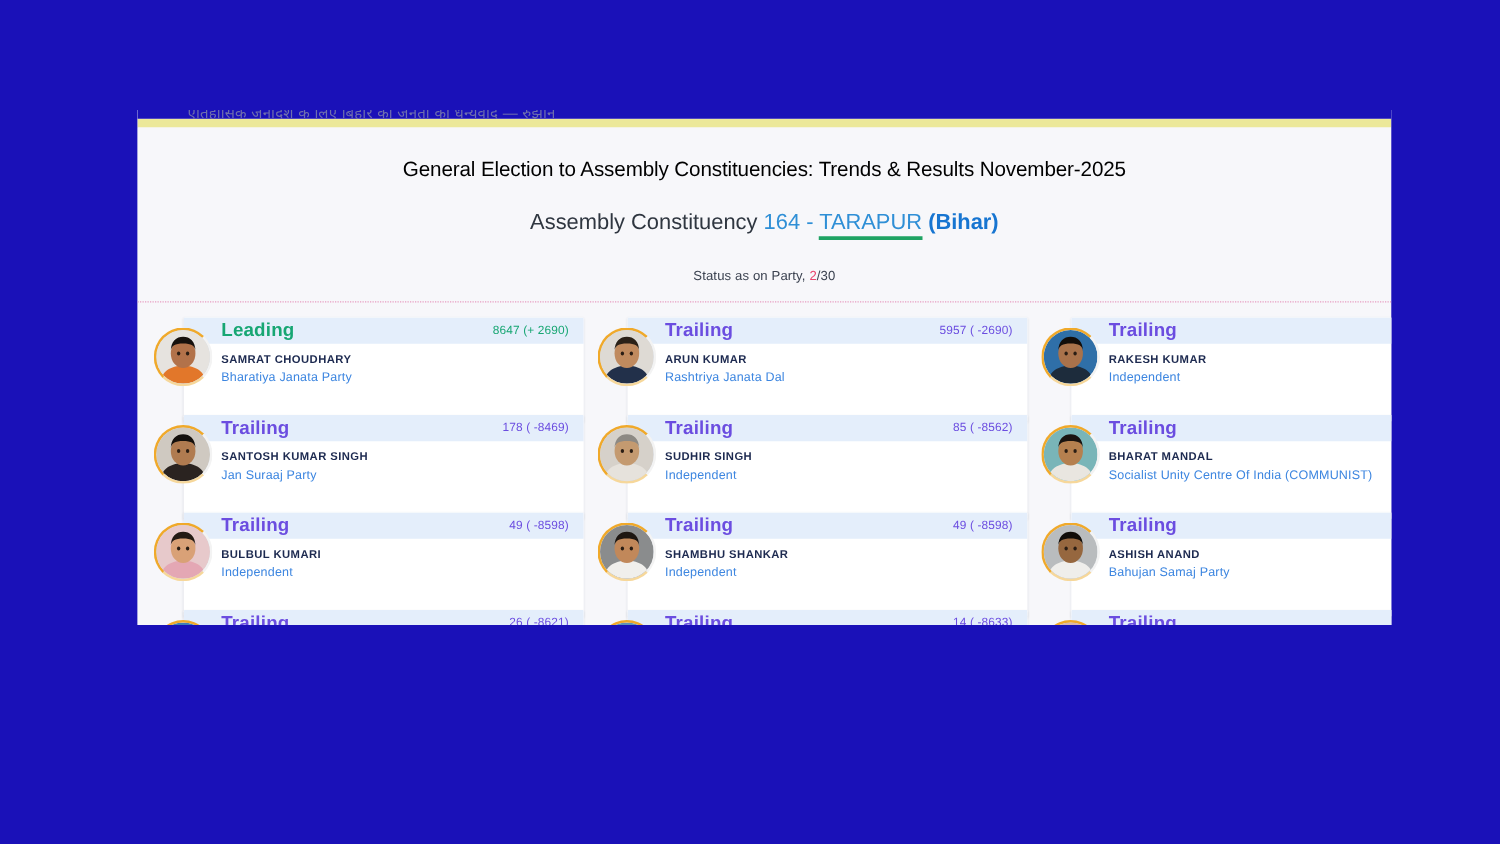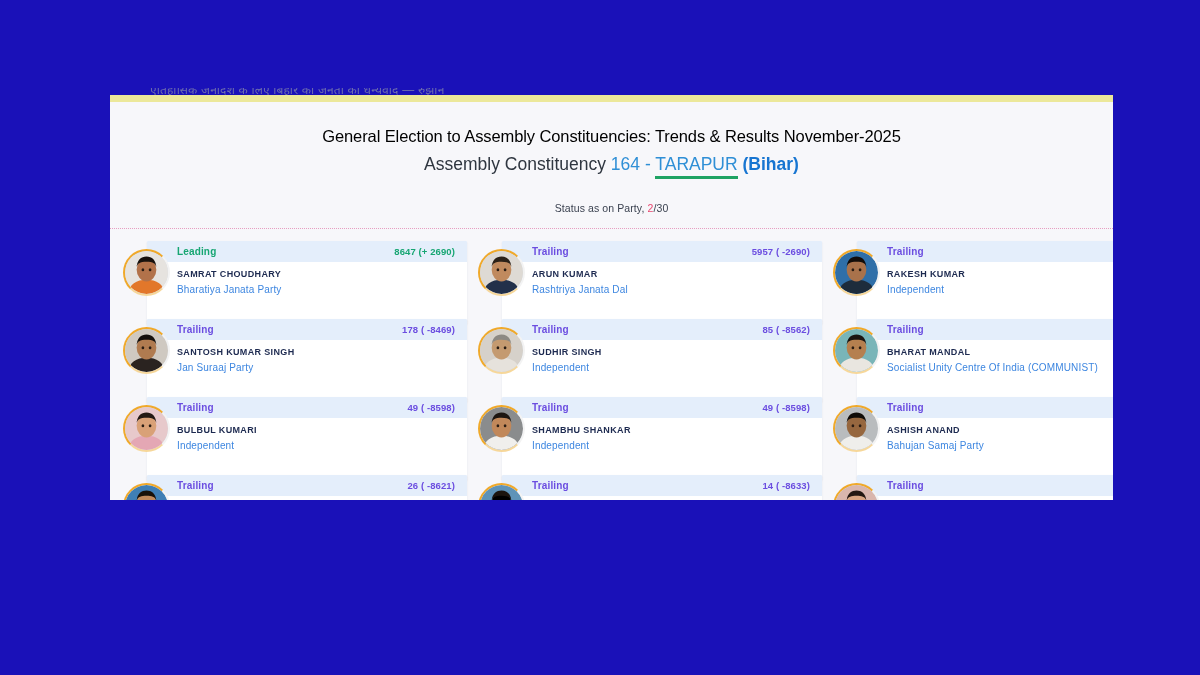--- a/index.html
+++ b/index.html
@@ -65,21 +65,21 @@
     font-size: 16.5px;
     color: #000000;
     letter-spacing: -0.1px;
     line-height: 1.5;
   }
 
   .title-2 {
     font-size: 17.5px;
     color: #2f3640;
     line-height: 1.6;
-    margin-top: 1px;
+    margin-top: 14px;
   }
   .ac-num { color: #2f8fd6; }
   .ac-sep { color: #2f8fd6; }
   .ac-name {
     color: #2f8fd6;
     border-bottom: 3px solid #1fa363;
     padding-bottom: 2px;
   }
   .ac-state {
     color: #1775d1;
@@ -146,30 +146,30 @@
 
   .card-head {
     background: #e4eefb;
     height: 21px;
     display: flex;
     align-items: center;
     justify-content: space-between;
     padding: 0 12px 0 30px;
   }
   .c-status {
-    font-size: 10px;
+    font-size: 15px;
     font-weight: bold;
     letter-spacing: .15px;
   }
   .c-status.leading  { color: #17a673; }
   .c-status.trailing { color: #6b4de0; }
 
   .c-votes {
     font-size: 9.5px;
-    font-weight: bold;
+    font-weight: normal;
     letter-spacing: .1px;
   }
   .c-votes.leading  { color: #17a673; }
   .c-votes.trailing { color: #6b4de0; padding-left: 22px; }
 
   .card-body {
     height: 62px;
     padding: 6px 12px 0 30px;
   }
   .c-name {

